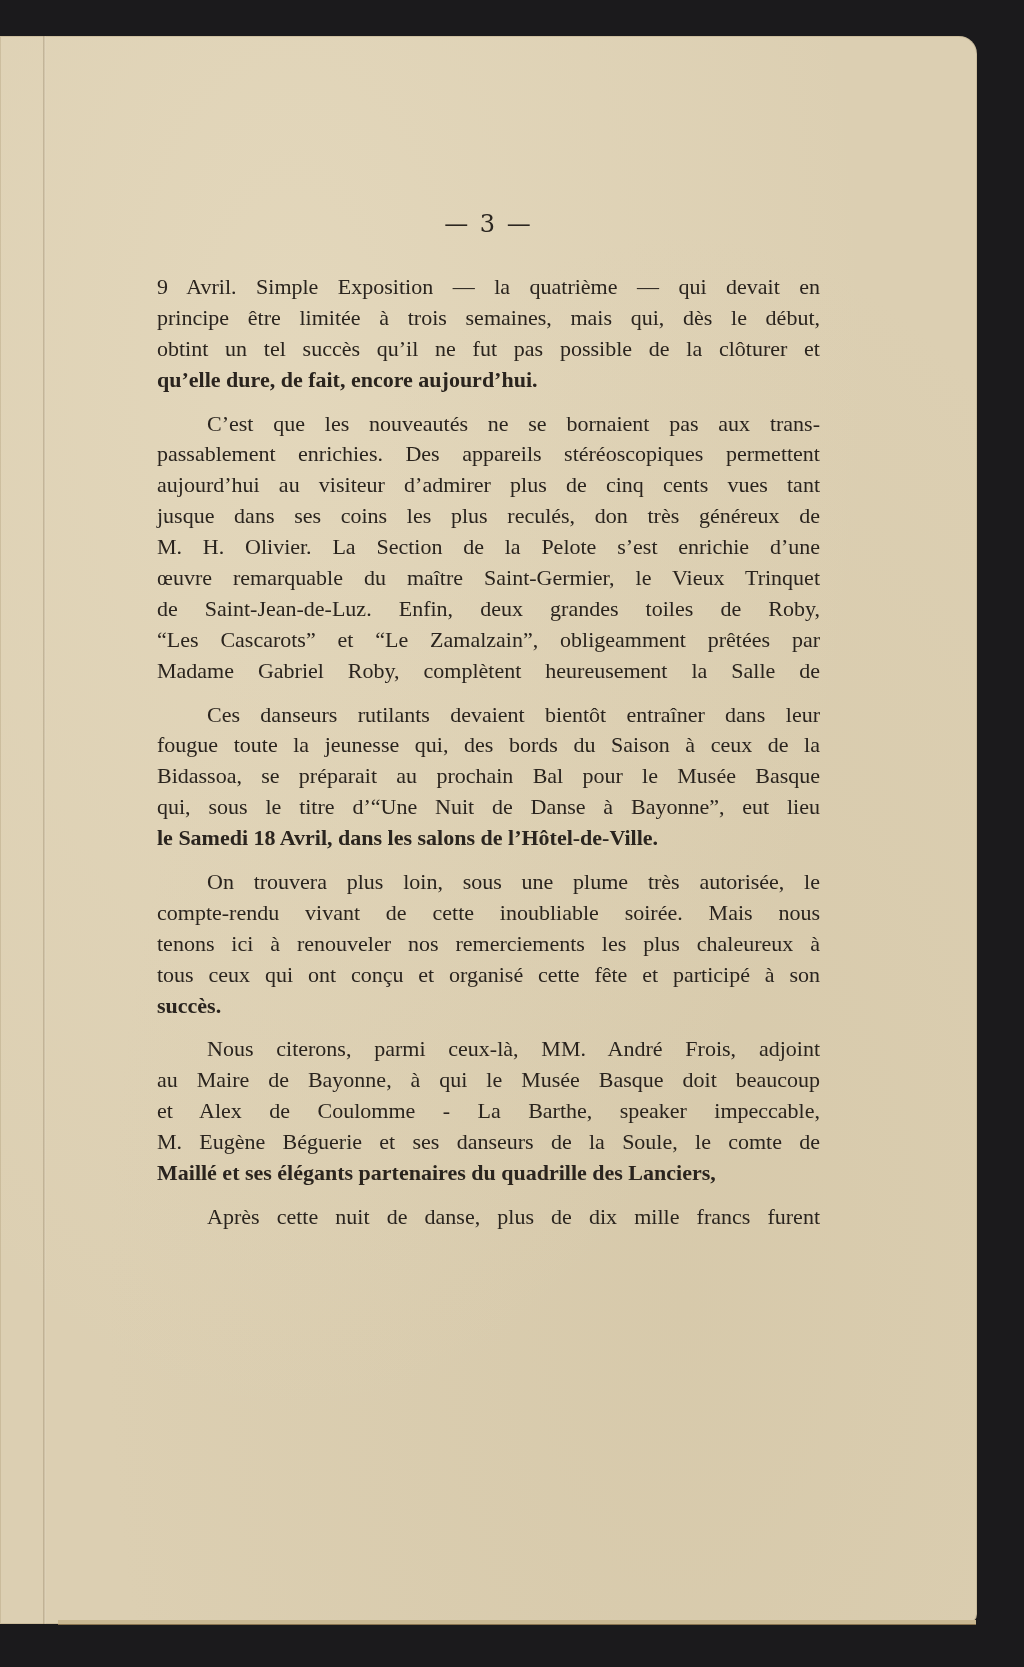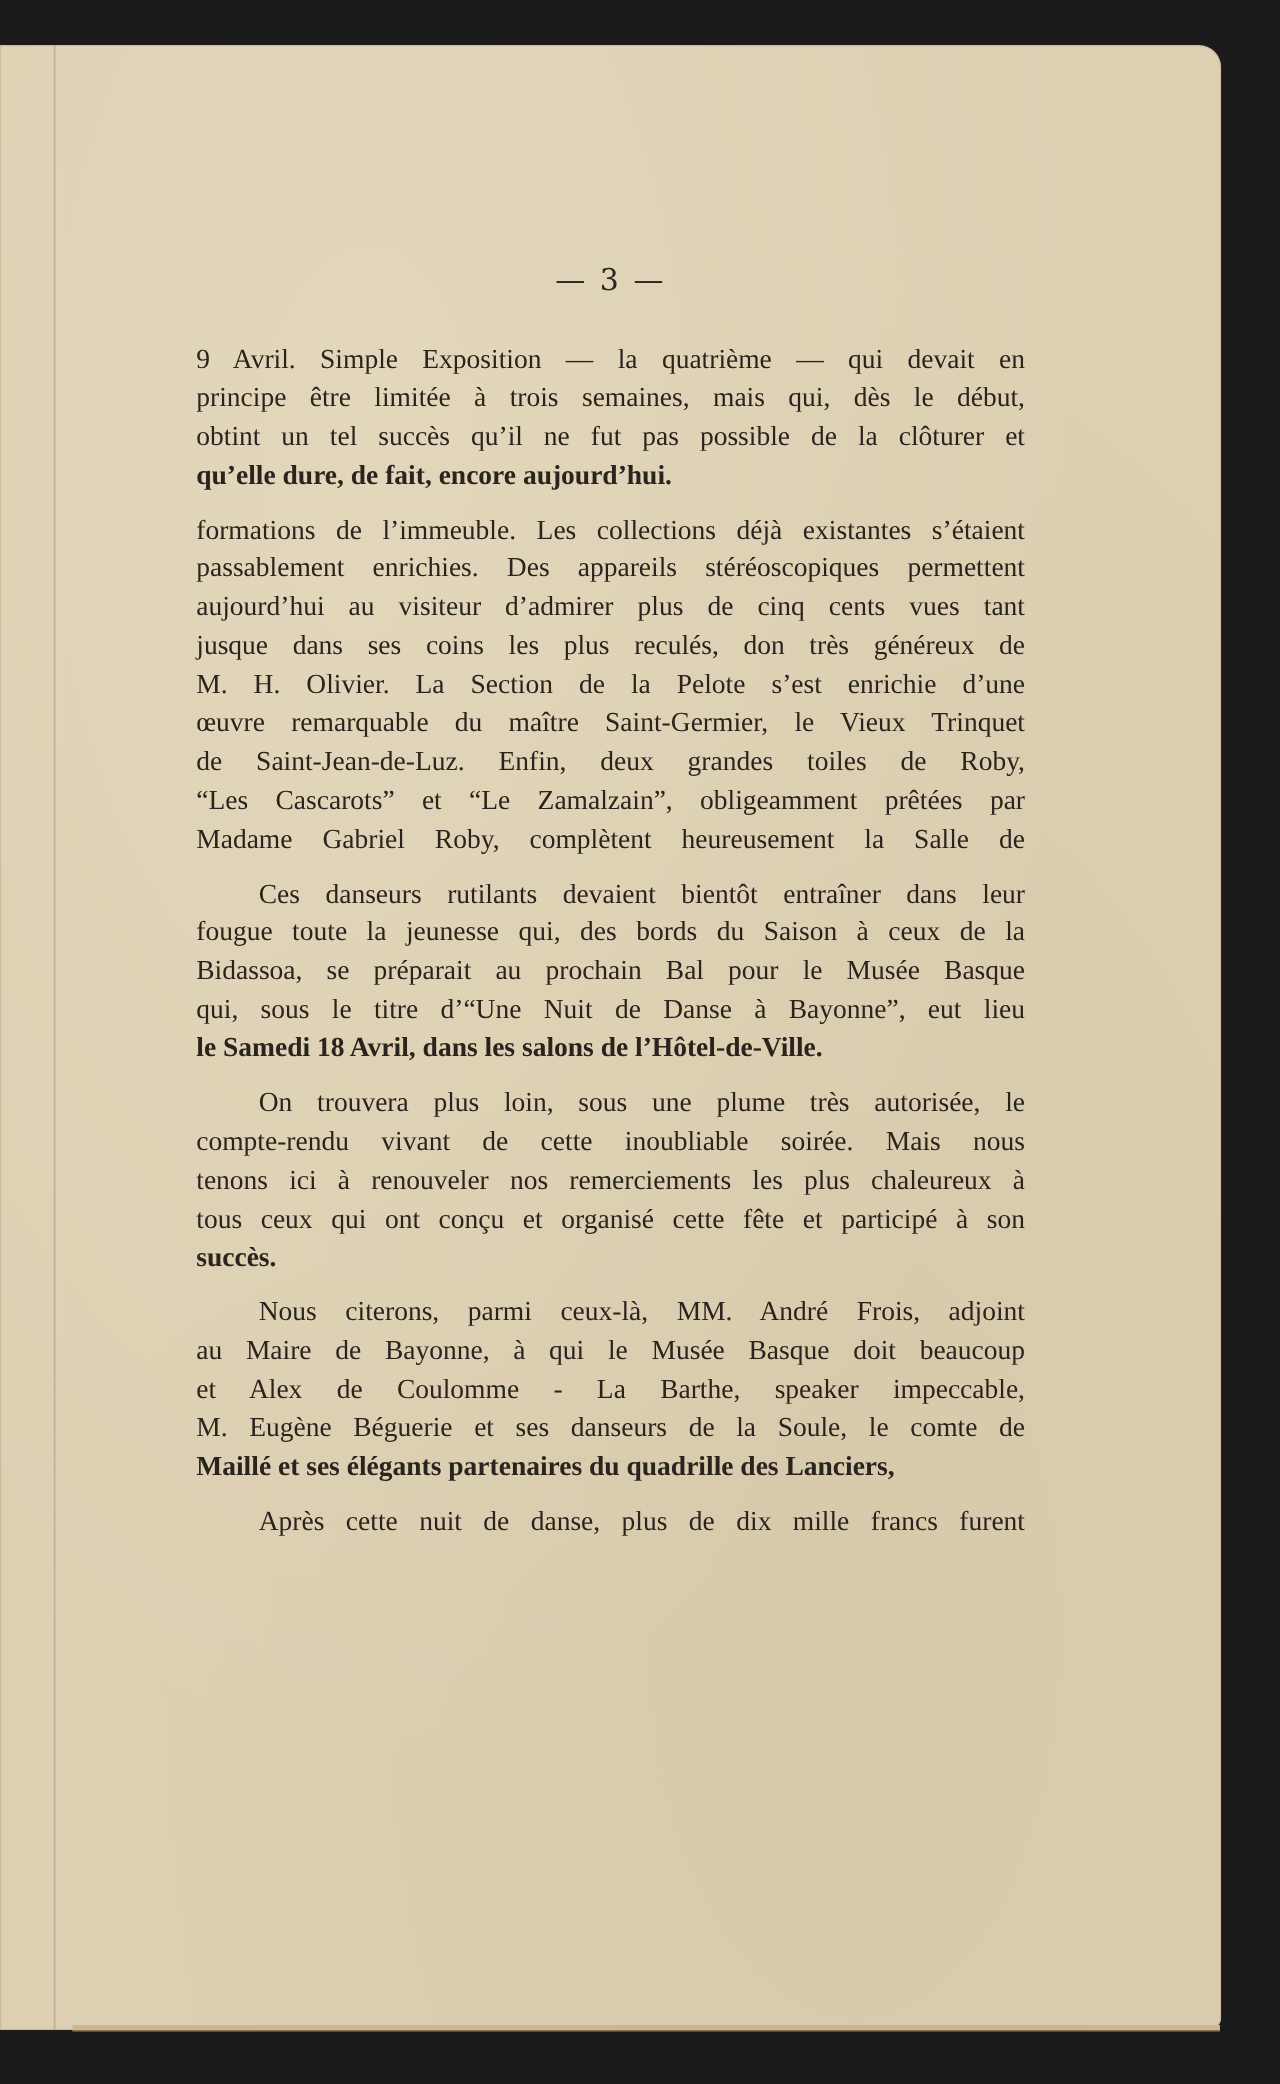--- a/index.html
+++ b/index.html
@@ -55,21 +55,21 @@
 <div class="page-number">— 3 —</div>
 
 <div class="text" id="body-text">
     <div class="para">
       <span class="line">9 Avril. Simple Exposition — la quatrième — qui devait en</span>
       <span class="line">principe être limitée à trois semaines, mais qui, dès le début,</span>
       <span class="line">obtint un tel succès qu’il ne fut pas possible de la clôturer et</span>
       <span class="line end">qu’elle dure, de fait, encore aujourd’hui.</span>
     </div>
     <div class="para">
-      <span class="line">formations de l’immeuble. Les collections déjà existantes s’étaient</span>
+      <span class="line ind">C’est que les nouveautés ne se bornaient pas aux trans-</span>
       <span class="line">passablement enrichies. Des appareils stéréoscopiques permettent</span>
       <span class="line">aujourd’hui au visiteur d’admirer plus de cinq cents vues tant</span>
       <span class="line">jusque dans ses coins les plus reculés, don très généreux de</span>
       <span class="line">M. H. Olivier. La Section de la Pelote s’est enrichie d’une</span>
       <span class="line">œuvre remarquable du maître Saint-Germier, le Vieux Trinquet</span>
       <span class="line">de Saint-Jean-de-Luz. Enfin, deux grandes toiles de Roby,</span>
       <span class="line">“Les Cascarots” et “Le Zamalzain”, obligeamment prêtées par</span>
       <span class="line">Madame Gabriel Roby, complètent heureusement la Salle de</span>
     </div>
     <div class="para">

